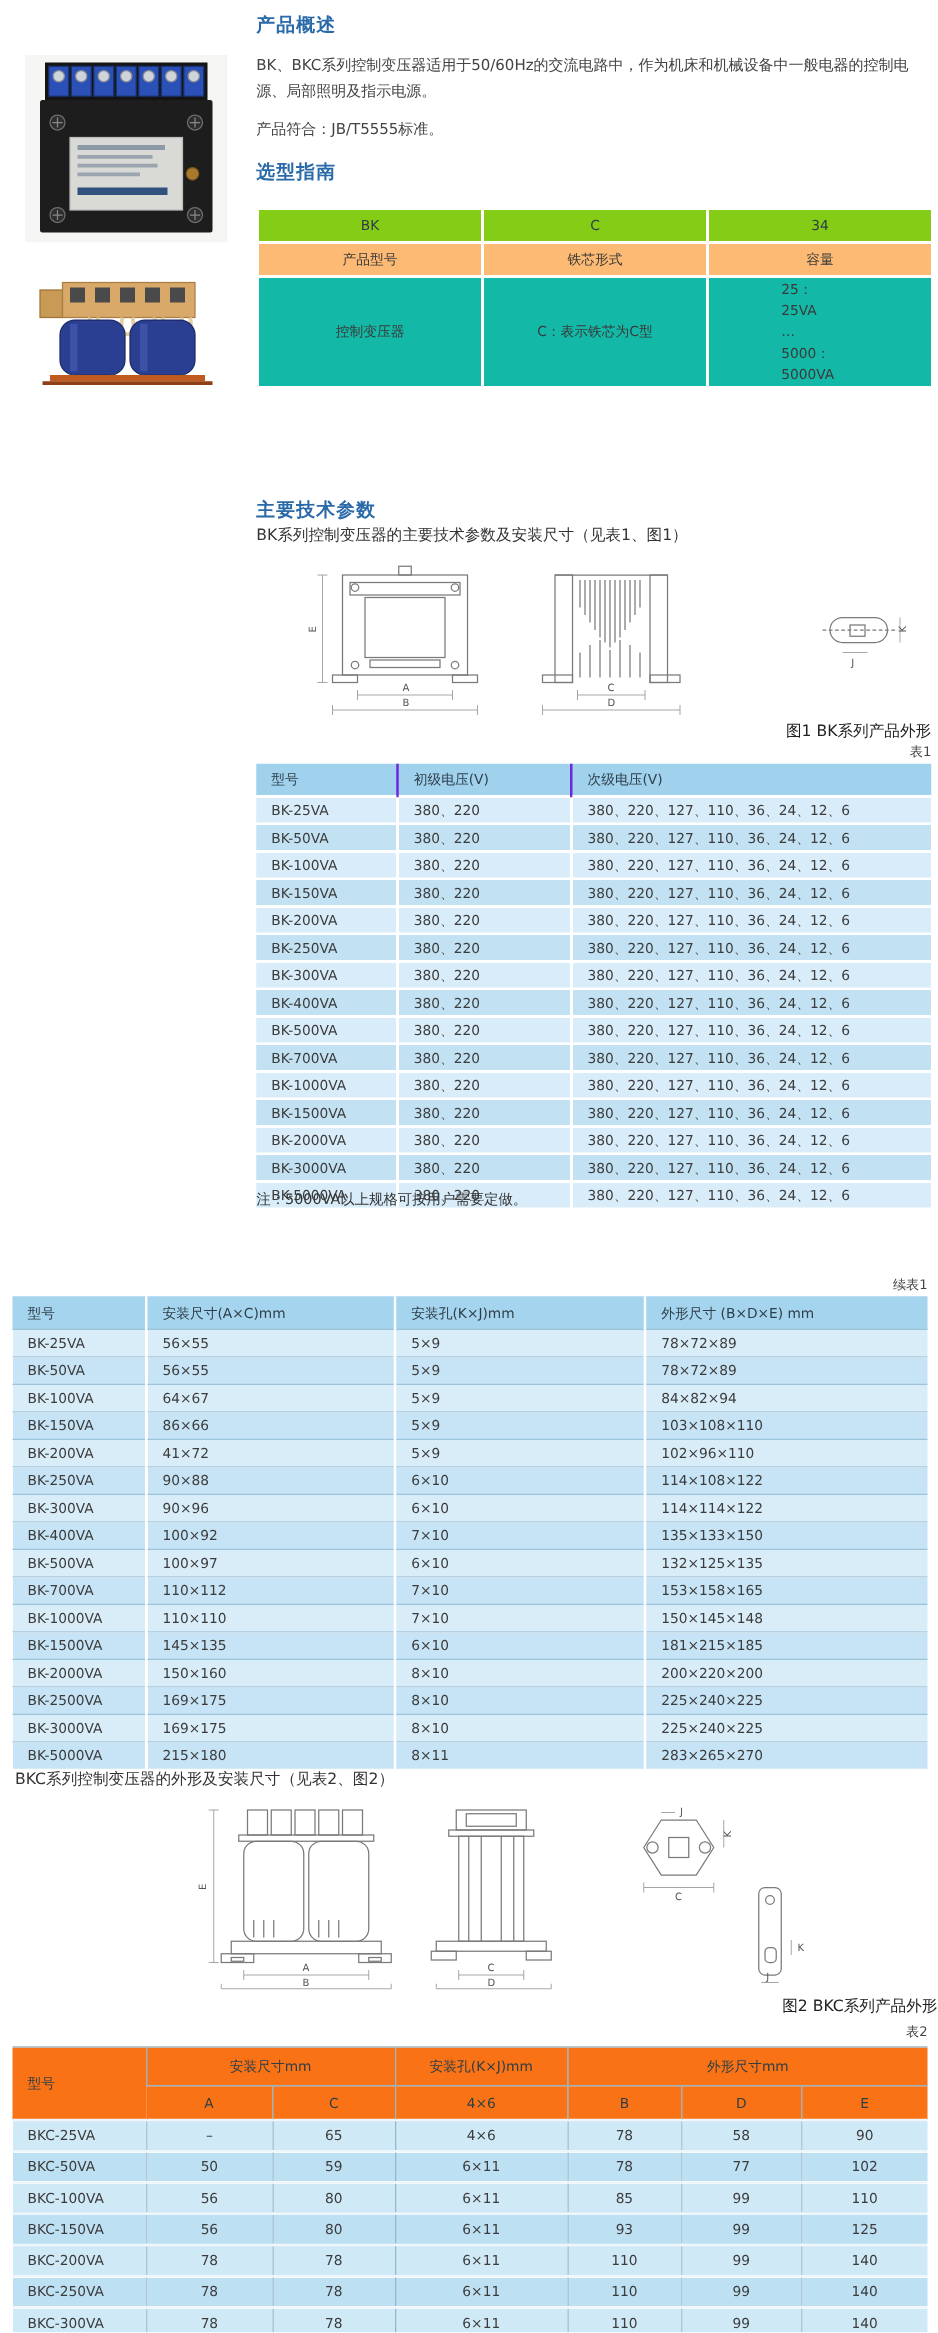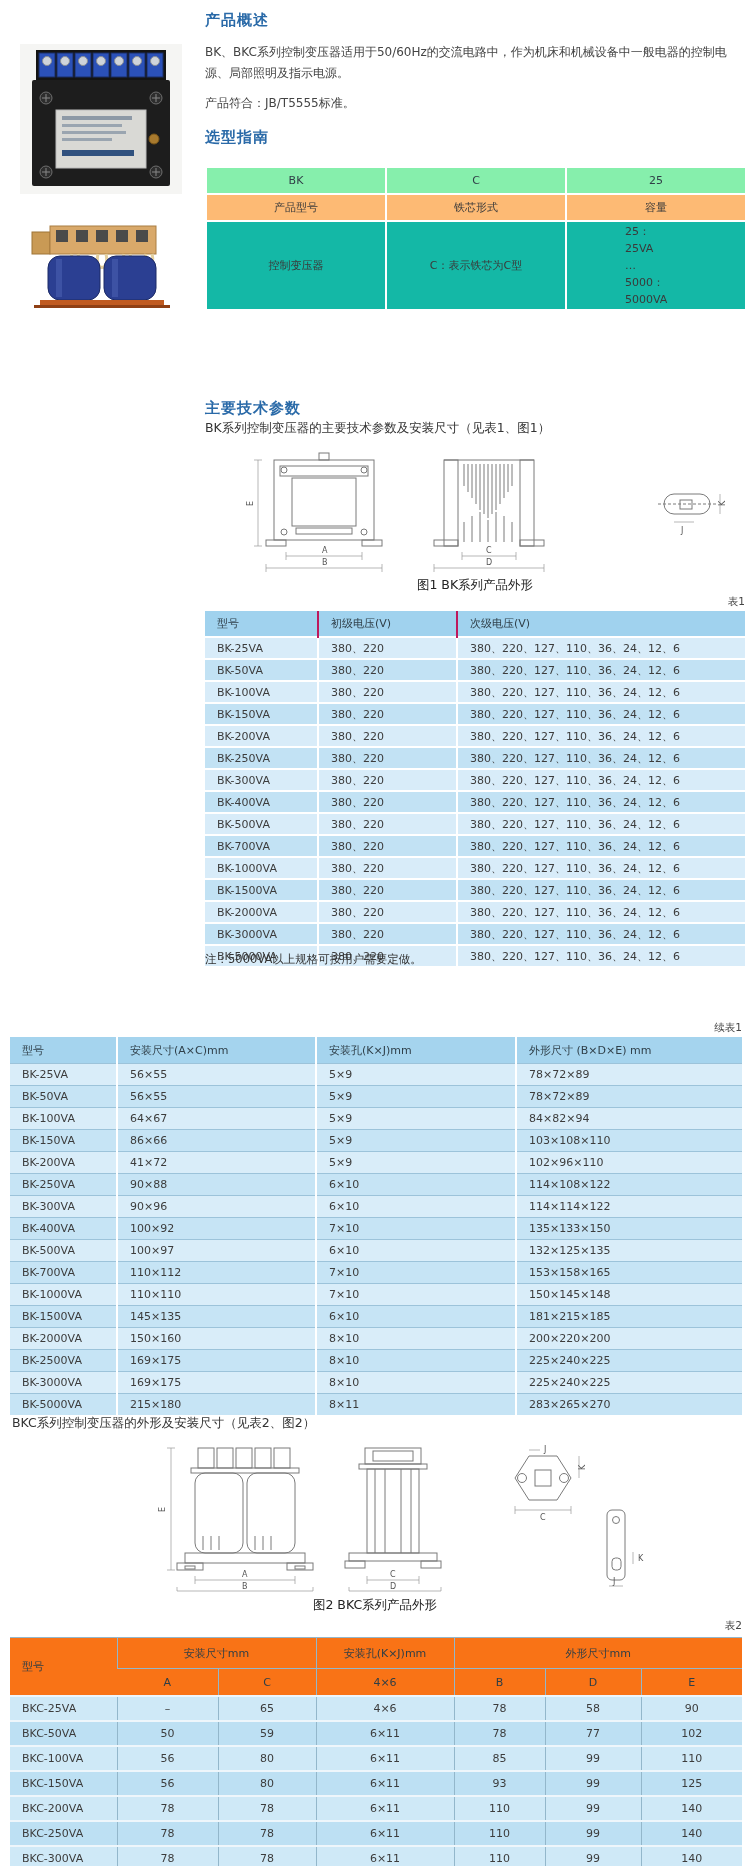--- a/index.html
+++ b/index.html
@@ -2,38 +2,38 @@
 <html><head>
 <meta charset="utf-8">
 <style>
   html,body{margin:0;padding:0;background:#fff;}
   body{width:750px;font-family:"DejaVu Sans","Liberation Sans",sans-serif;color:#333;}
   .page{position:relative;width:750px;height:1866px;background:#fff;overflow:hidden;}
   .abs{position:absolute;}
   .sec-heading{font-size:15px;font-weight:bold;color:#2a6aa8;letter-spacing:1px;}
   .body-text{font-size:12px;line-height:1.75;color:#444;}
   .intro-text{font-size:12.5px;color:#333;}
-  .fig-caption{font-size:12.5px;color:#222;text-align:center;}
+  .fig-caption{font-size:12.5px;color:#222;text-align:right;}
   .tbl-tag{font-size:10.5px;color:#444;text-align:right;}
   .note-text{font-size:11.5px;color:#333;}
 
   table{border-collapse:collapse;table-layout:fixed;}
   th{font-weight:normal;}
 
   
   #selection-table{width:540px;font-size:11px;color:#3a3a3a;border:1px solid #aederf;border:1px solid #a8d8f0;}
   #selection-table td,#selection-table th{text-align:center;vertical-align:middle;border:2px solid #fff;overflow:hidden;}
-  #selection-table tr.sel-codes th{background:#86efac;height:23px;color:#2f3e46;}
+  #selection-table tr.sel-codes th{background:#84cc16;height:23px;color:#2f3e46;}
   #selection-table tr.sel-labels td{background:#fdba74;height:23px;}
   #selection-table tr.sel-values td{background:#14b8a6;height:74px;}
   #selection-table td.multiline{white-space:pre-line;text-align:left;padding-left:58px;line-height:1.55;}
 
   
   #table1{width:540px;font-size:11px;color:#3c3c3c;}
-  #table1 th{background:#a0d2ee;height:25px;text-align:left;padding:0 12px;color:#30404a;border-left:2px solid #be185d;}
+  #table1 th{background:#a0d2ee;height:25px;text-align:left;padding:0 12px;color:#30404a;border-left:2px solid #6d28d9;}
   #table1 td{height:20px;text-align:left;padding:0 12px;border-left:2px solid #fff;border-top:2px solid #fff;white-space:nowrap;overflow:hidden;}
   #table1 th:first-child,#table1 td:first-child{border-left:none;}
   #table1 tbody tr:nth-child(odd) td{background:#d8ecf9;}
   #table1 tbody tr:nth-child(even) td{background:#c2e2f4;}
 
   
   #table1b{width:732px;font-size:11px;color:#3c3c3c;}
   #table1b th{background:#a5d4ee;height:26px;text-align:left;padding:0 12px;color:#30404a;border-left:2px solid #fff;}
   #table1b td{height:21px;text-align:left;padding:0 12px;border-left:2px solid #fff;border-top:1px solid #9cc3da;white-space:nowrap;overflow:hidden;}
   #table1b th:first-child,#table1b td:first-child{border-left:none;}
@@ -138,21 +138,21 @@
   <table id="selection-table" class="abs" style="left:205px;top:166px;">
     <colgroup>
         <col style="width:180px">
         <col style="width:180px">
         <col style="width:180px">
       </colgroup>
     <tbody>
         <tr class="sel-codes">
       <th>BK</th>
       <th>C</th>
-      <th>25</th>
+      <th>34</th>
     </tr>
     <tr class="sel-labels">
       <td>产品型号</td>
       <td>铁芯形式</td>
       <td>容量</td>
     </tr>
     <tr class="sel-values">
       <td>控制变压器</td>
       <td>C：表示铁芯为C型</td>
       <td class="multiline">25：

